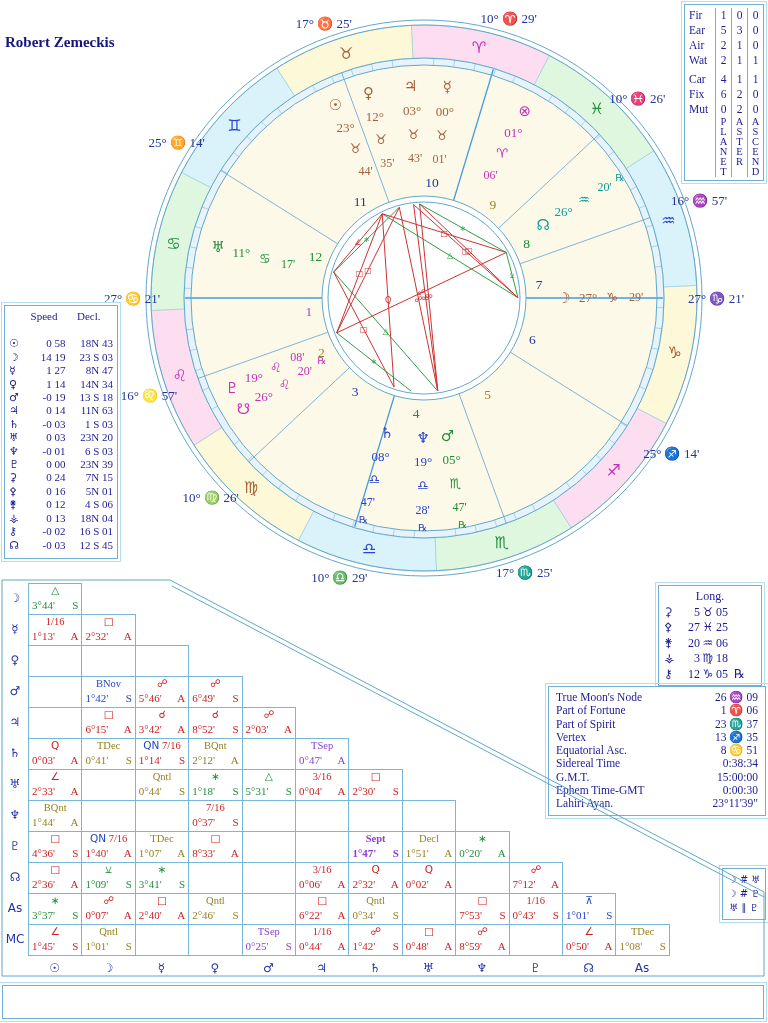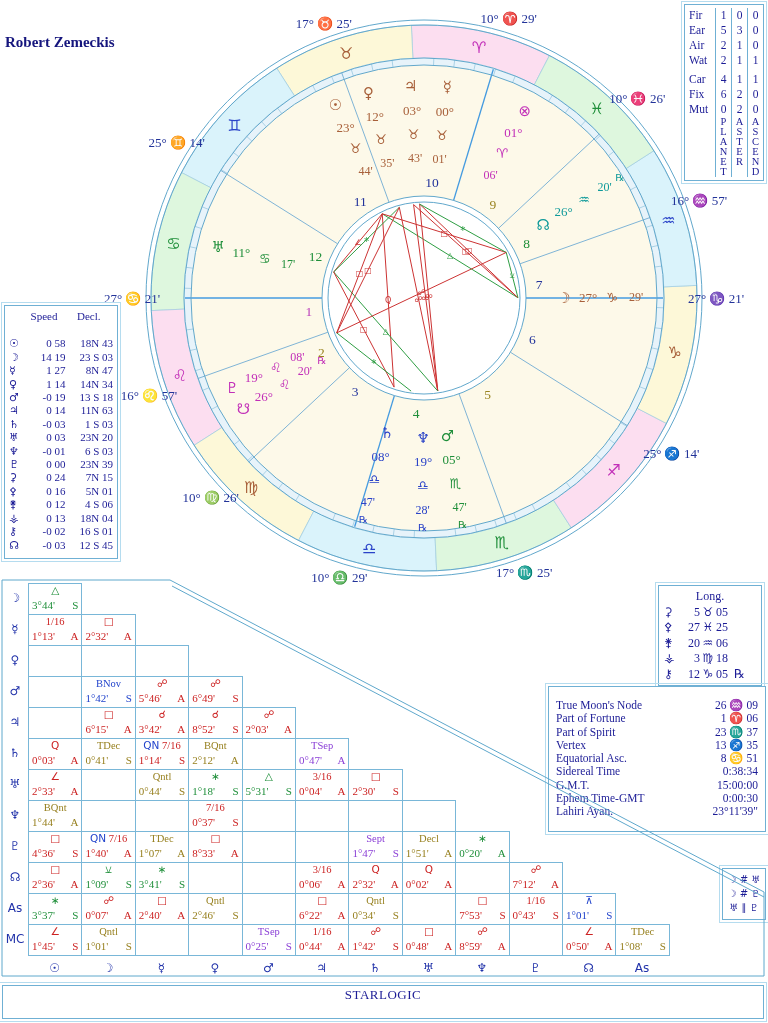--- a/index.html
+++ b/index.html
@@ -24,21 +24,21 @@
   .srow .sp{width:42px;text-align:right}
   .srow .dc{width:48px;text-align:right}
   .longt{left:658px;top:585px;width:104px;padding:3px 5px;font-size:12px;line-height:15.5px}
   .ltitle{text-align:center}
   .lrow{display:flex}
   .lrow .pg{width:16px}
   .lrow .ld{width:20px;text-align:right}
   .lrow .ls{width:16px;text-align:center}
   .lrow .lm{width:18px}
   .lrow .lr{width:12px}
-  .nodet{left:548px;top:686px;width:218px;padding:12px 7px;font-size:11.5px;line-height:13.3px}
+  .nodet{left:548px;top:686px;width:218px;padding:4px 7px;font-size:11.5px;line-height:13.3px}
   .nrow{display:flex;justify-content:space-between}
   .part{left:722px;top:868px;width:44px;padding:4px 2px;font-size:10px;line-height:14px;text-align:center}
   .footerbox{left:2px;top:985px;width:762px;height:34px;text-align:center;padding-top:1px}
   .fbrand{font-size:13px;letter-spacing:.5px}
   .faddr{font-size:12.5px;white-space:pre}
   #aspect-grid{position:absolute;left:0;top:574px;width:768px;height:408px;font-size:10.5px}
   .gcell{position:absolute;border:1px solid #79b7d8;background:#fff;box-sizing:border-box}
   .gcell .l1{height:14px;text-align:center;line-height:13px;font-size:10.5px;overflow:hidden}
   .gcell .l2{display:flex;justify-content:space-between;padding:0 3px;line-height:14px;font-size:11px}
   .rowg,.colg{position:absolute;color:#2233aa;font-size:12px;width:22px;text-align:center;font-family:"DejaVu Sans",sans-serif}
@@ -741,21 +741,21 @@
       </div>
       <div class="gcell" style="left: 188.2px; top: 257px; width: 54.4px; height: 32px;">
         <div class="l1"><span class="red g">□</span></div>
         <div class="l2 red">
           <span>8°33'</span>
           <span>A</span>
         </div>
       </div>
       <div class="gcell" style="left: 241.6px; top: 257px; width: 54.4px; height: 32px;"></div>
       <div class="gcell" style="left: 295px; top: 257px; width: 54.4px; height: 32px;"></div>
-      <div class="gcell" style="left: 348.4px; top: 257px; width: 54.4px; height: 32px;">
+      <div class="gcell" style="left: 348.4px; top: 257px; width: 54.4px; height: 32px; font-weight: bold;">
         <div class="l1"><span class="pur">Sept</span></div>
         <div class="l2 pur">
           <span>1°47'</span>
           <span>S</span>
         </div>
       </div>
       <div class="gcell" style="left: 401.8px; top: 257px; width: 54.4px; height: 32px;">
         <div class="l1"><span class="olv">Decl</span></div>
         <div class="l2 olv">
           <span>1°51'</span>
@@ -963,15 +963,14 @@
       <div class="colg g" style="left: 310.7px; top: 387px;">♃</div>
       <div class="colg g" style="left: 364.1px; top: 387px;">♄</div>
       <div class="colg g" style="left: 417.5px; top: 387px;">♅</div>
       <div class="colg g" style="left: 470.9px; top: 387px;">♆</div>
       <div class="colg g" style="left: 524.3px; top: 387px;">♇</div>
       <div class="colg g" style="left: 577.7px; top: 387px;">☊</div>
       <div class="colg g" style="left: 631.1px; top: 387px;">As</div>
     </div>
 
   <div class="box footerbox">
-    <div class="fbrand">STARLOGIC</div>
   </div>
 </div>
 
 </body></html>

